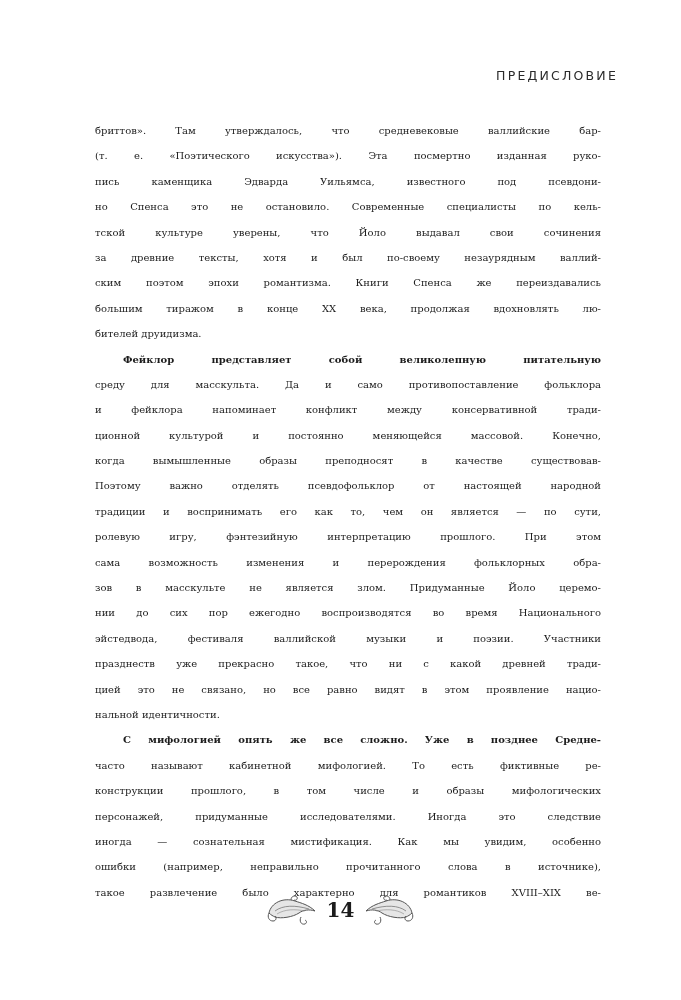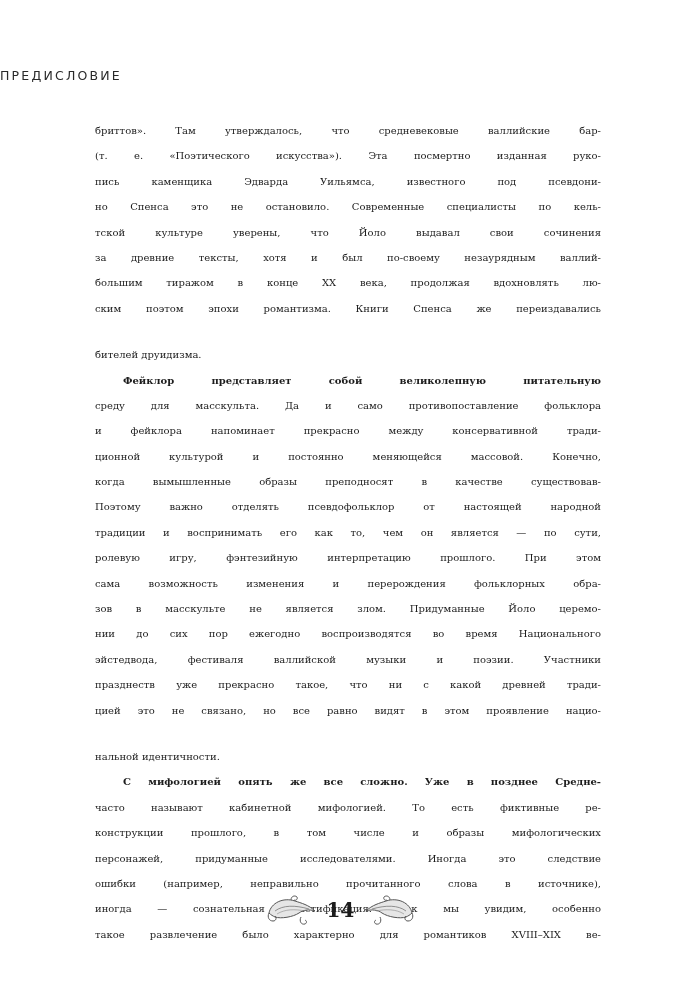--- a/index.html
+++ b/index.html
@@ -11,21 +11,21 @@
       width: 681px;
       height: 1000px;
       position: relative;
       overflow: hidden;
     }
     .running-head {
       position: absolute;
       top: 68px;
       left: 0;
       width: 618px;
-      text-align: left;
+      text-align: right;
       font-family: "DejaVu Sans", sans-serif;
       font-size: 12.5px;
       letter-spacing: 2.2px;
       color: #2a2a2a;
     }
     .text-block {
       position: absolute;
       top: 118px;
       left: 95px;
       width: 506px;
@@ -37,21 +37,20 @@
       font-family: "DejaVu Serif", serif;
       font-size: 10px;
       color: #1c1c1c;
       text-align: justify;
       text-align-last: justify;
       white-space: nowrap;
       overflow: visible;
     }
     .line.last {
       text-align-last: left;
-      margin-top: 21px;
     }
     .line.indent {
       padding-left: 28px;
       font-weight: bold;
     }
     .folio {
       position: absolute;
       top: 893px;
       left: 0;
       width: 681px;
@@ -77,46 +76,46 @@
 <div class="running-head">ПРЕДИСЛОВИЕ</div>
 
 <div class="text-block">
 
   <span class="line">бриттов». Там утверждалось, что средневековые валлийские бар-</span>
   <span class="line">(т. е. «Поэтического искусства»). Эта посмертно изданная руко-</span>
   <span class="line">пись каменщика Эдварда Уильямса, известного под псевдони-</span>
   <span class="line">но Спенса это не остановило. Современные специалисты по кель-</span>
   <span class="line">тской культуре уверены, что Йоло выдавал свои сочинения</span>
   <span class="line">за древние тексты, хотя и был по-своему незаурядным валлий-</span>
+  <span class="line">ским поэтом эпохи романтизма. Книги Спенса же переиздавались</span>
   <span class="line">большим тиражом в конце XX века, продолжая вдохновлять лю-</span>
-  <span class="line">ским поэтом эпохи романтизма. Книги Спенса же переиздавались</span>
   <span class="line last">бителей друидизма.</span>
 
   <span class="line indent">Фейклор представляет собой великолепную питательную</span>
   <span class="line">среду для масскульта. Да и само противопоставление фольклора</span>
-  <span class="line">и фейклора напоминает прекрасно между консервативной тради-</span>
+  <span class="line">и фейклора напоминает конфликт между консервативной тради-</span>
   <span class="line">ционной культурой и постоянно меняющейся массовой. Конечно,</span>
   <span class="line">когда вымышленные образы преподносят в качестве существовав-</span>
   <span class="line">Поэтому важно отделять псевдофольклор от настоящей народной</span>
   <span class="line">традиции и воспринимать его как то, чем он является — по сути,</span>
   <span class="line">ролевую игру, фэнтезийную интерпретацию прошлого. При этом</span>
   <span class="line">сама возможность изменения и перерождения фольклорных обра-</span>
   <span class="line">зов в масскульте не является злом. Придуманные Йоло церемо-</span>
   <span class="line">нии до сих пор ежегодно воспроизводятся во время Национального</span>
   <span class="line">эйстедвода, фестиваля валлийской музыки и поэзии. Участники</span>
   <span class="line">празднеств уже прекрасно такое, что ни с какой древней тради-</span>
   <span class="line">цией это не связано, но все равно видят в этом проявление нацио-</span>
   <span class="line last">нальной идентичности.</span>
 
   <span class="line indent">С мифологией опять же все сложно. Уже в позднее Средне-</span>
   <span class="line">часто называют кабинетной мифологией. То есть фиктивные ре-</span>
   <span class="line">конструкции прошлого, в том числе и образы мифологических</span>
   <span class="line">персонажей, придуманные исследователями. Иногда это следствие</span>
+  <span class="line">иногда — сознательная мистификация. Как мы увидим, особенно</span>
   <span class="line">ошибки (например, неправильно прочитанного слова в источнике),</span>
-  <span class="line">иногда — сознательная мистификация. Как мы увидим, особенно</span>
   <span class="line">такое развлечение было характерно для романтиков XVIII–XIX ве-</span>
 
 </div>
 
 <div class="folio">
   <span class="ornament">
     <svg width="52" height="34" viewBox="0 0 52 34">
       <path d="M4 20 C6 10, 18 4, 30 8 C36 10, 44 12, 50 18 C44 16, 38 17, 34 20 C28 24, 16 26, 10 24 C8 23, 6 22, 4 20 Z" fill="#e6e6e6" stroke="#555" stroke-width="1"></path>
       <path d="M10 18 C18 12, 30 12, 44 16" fill="none" stroke="#777" stroke-width="0.8"></path>
       <path d="M12 21 C20 16, 30 16, 40 18" fill="none" stroke="#888" stroke-width="0.6"></path>

